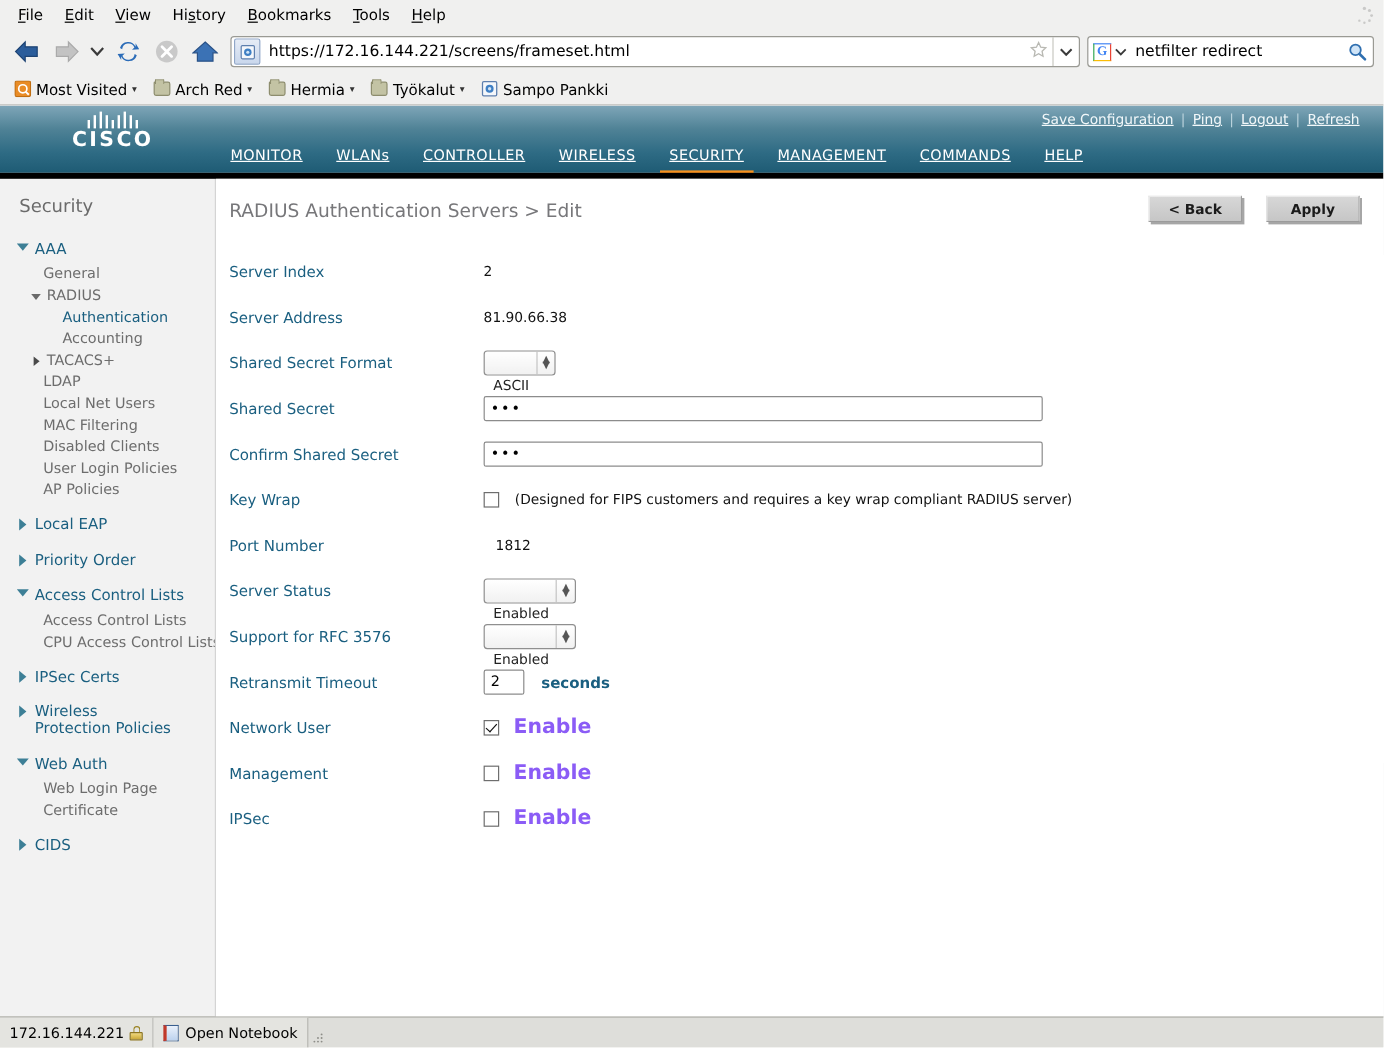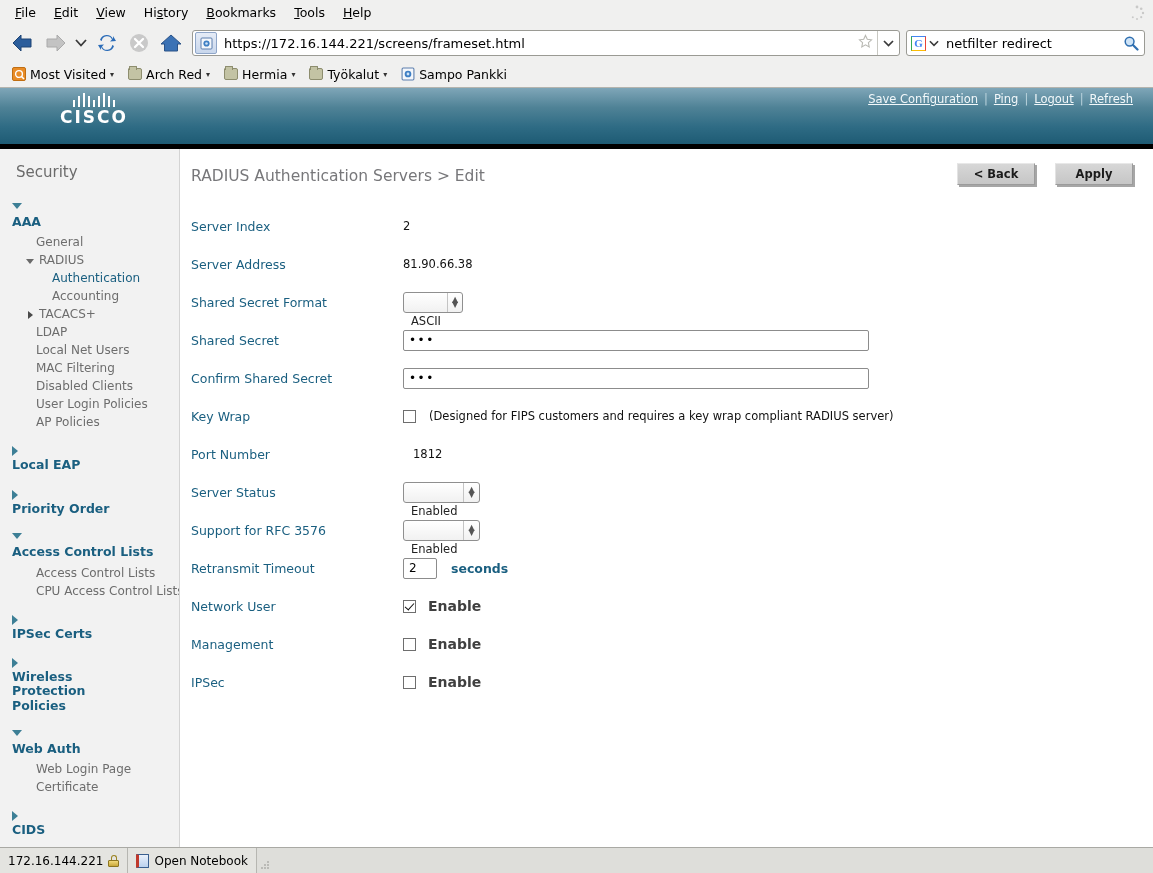--- a/index.html
+++ b/index.html
@@ -233,25 +233,24 @@
     padding: 14px 0 0 0;
     overflow: hidden;
   }
   .side-title {
     font-size: 15px; color: #6b6b6b;
     padding: 0 0 16px 16px;
     font-weight: normal;
   }
   .tree-top {
     display: flex; align-items: flex-start;
-    font-size: 12.5px; font-weight: bold; color: #1a5f80;
+    font-size: 12.5px; font-weight: normal; color: #1a5f80;
     padding: 4px 4px 4px 12px;
     cursor: pointer;
     line-height: 1.15;
-    flex-direction: column;
   }
   .tw {
     flex: 0 0 14px; margin-right: 3px; padding-top: 2px;
     display: flex; justify-content: center;
   }
   .tw .down { width: 0; height: 0; border-left: 5px solid transparent; border-right: 5px solid transparent; border-top: 6px solid #3d7f96; }
   .tw .right { width: 0; height: 0; border-top: 5px solid transparent; border-bottom: 5px solid transparent; border-left: 6px solid #3d7f96; }
   .tw.sm .down { border-left-width: 4px; border-right-width: 4px; border-top-width: 5px; border-top-color: #6a6a6a; }
   .tw.sm .right { border-top-width: 4px; border-bottom-width: 4px; border-left-width: 5px; border-left-color: #4a4a4a; }
 
@@ -366,21 +365,21 @@
     width: 4px; height: 8px;
     border: solid #111;
     border-width: 0 1.6px 1.6px 0;
     transform: rotate(42deg);
   }
   .cb-note {
     font-size: 11.5px; color: #111;
     margin-left: 13px;
   }
   .cb-enable {
-    font-size: 14px; font-weight: bold; color: #404040;
+    font-size: 17px; font-weight: bold; color: #8b5cf6;
     margin-left: 12px;
   }
 
   
   .statusbar {
     flex: 0 0 26px;
     height: 26px;
     background: #dededa;
     border-top: 1px solid #a9a9a4;
     display: flex; align-items: stretch;
@@ -583,20 +582,30 @@
       <div class="hdr-links">
         <a>Sa<u>v</u>e Configuration</a>
         <span class="sep">|</span>
         <a><u>P</u>ing</a>
         <span class="sep">|</span>
         <a>Lo<u>g</u>out</a>
         <span class="sep">|</span>
         <a><u>R</u>efresh</a>
       </div>
 
+      <div class="cisco-nav">
+        <div class="nav-tab">MONITOR</div>
+        <div class="nav-tab">WLANs</div>
+        <div class="nav-tab">CONTROLLER</div>
+        <div class="nav-tab">WIRELESS</div>
+        <div class="nav-tab active">SECURITY</div>
+        <div class="nav-tab">MANAGEMENT</div>
+        <div class="nav-tab">COMMANDS</div>
+        <div class="nav-tab">HELP</div>
+      </div>
     </div>
     <div class="black-rule"></div>
 
     <div class="body-row">
 
       <div class="sidebar">
         <div class="side-title">Security</div>
 
         <div class="tree-top">
           <span class="tw">

